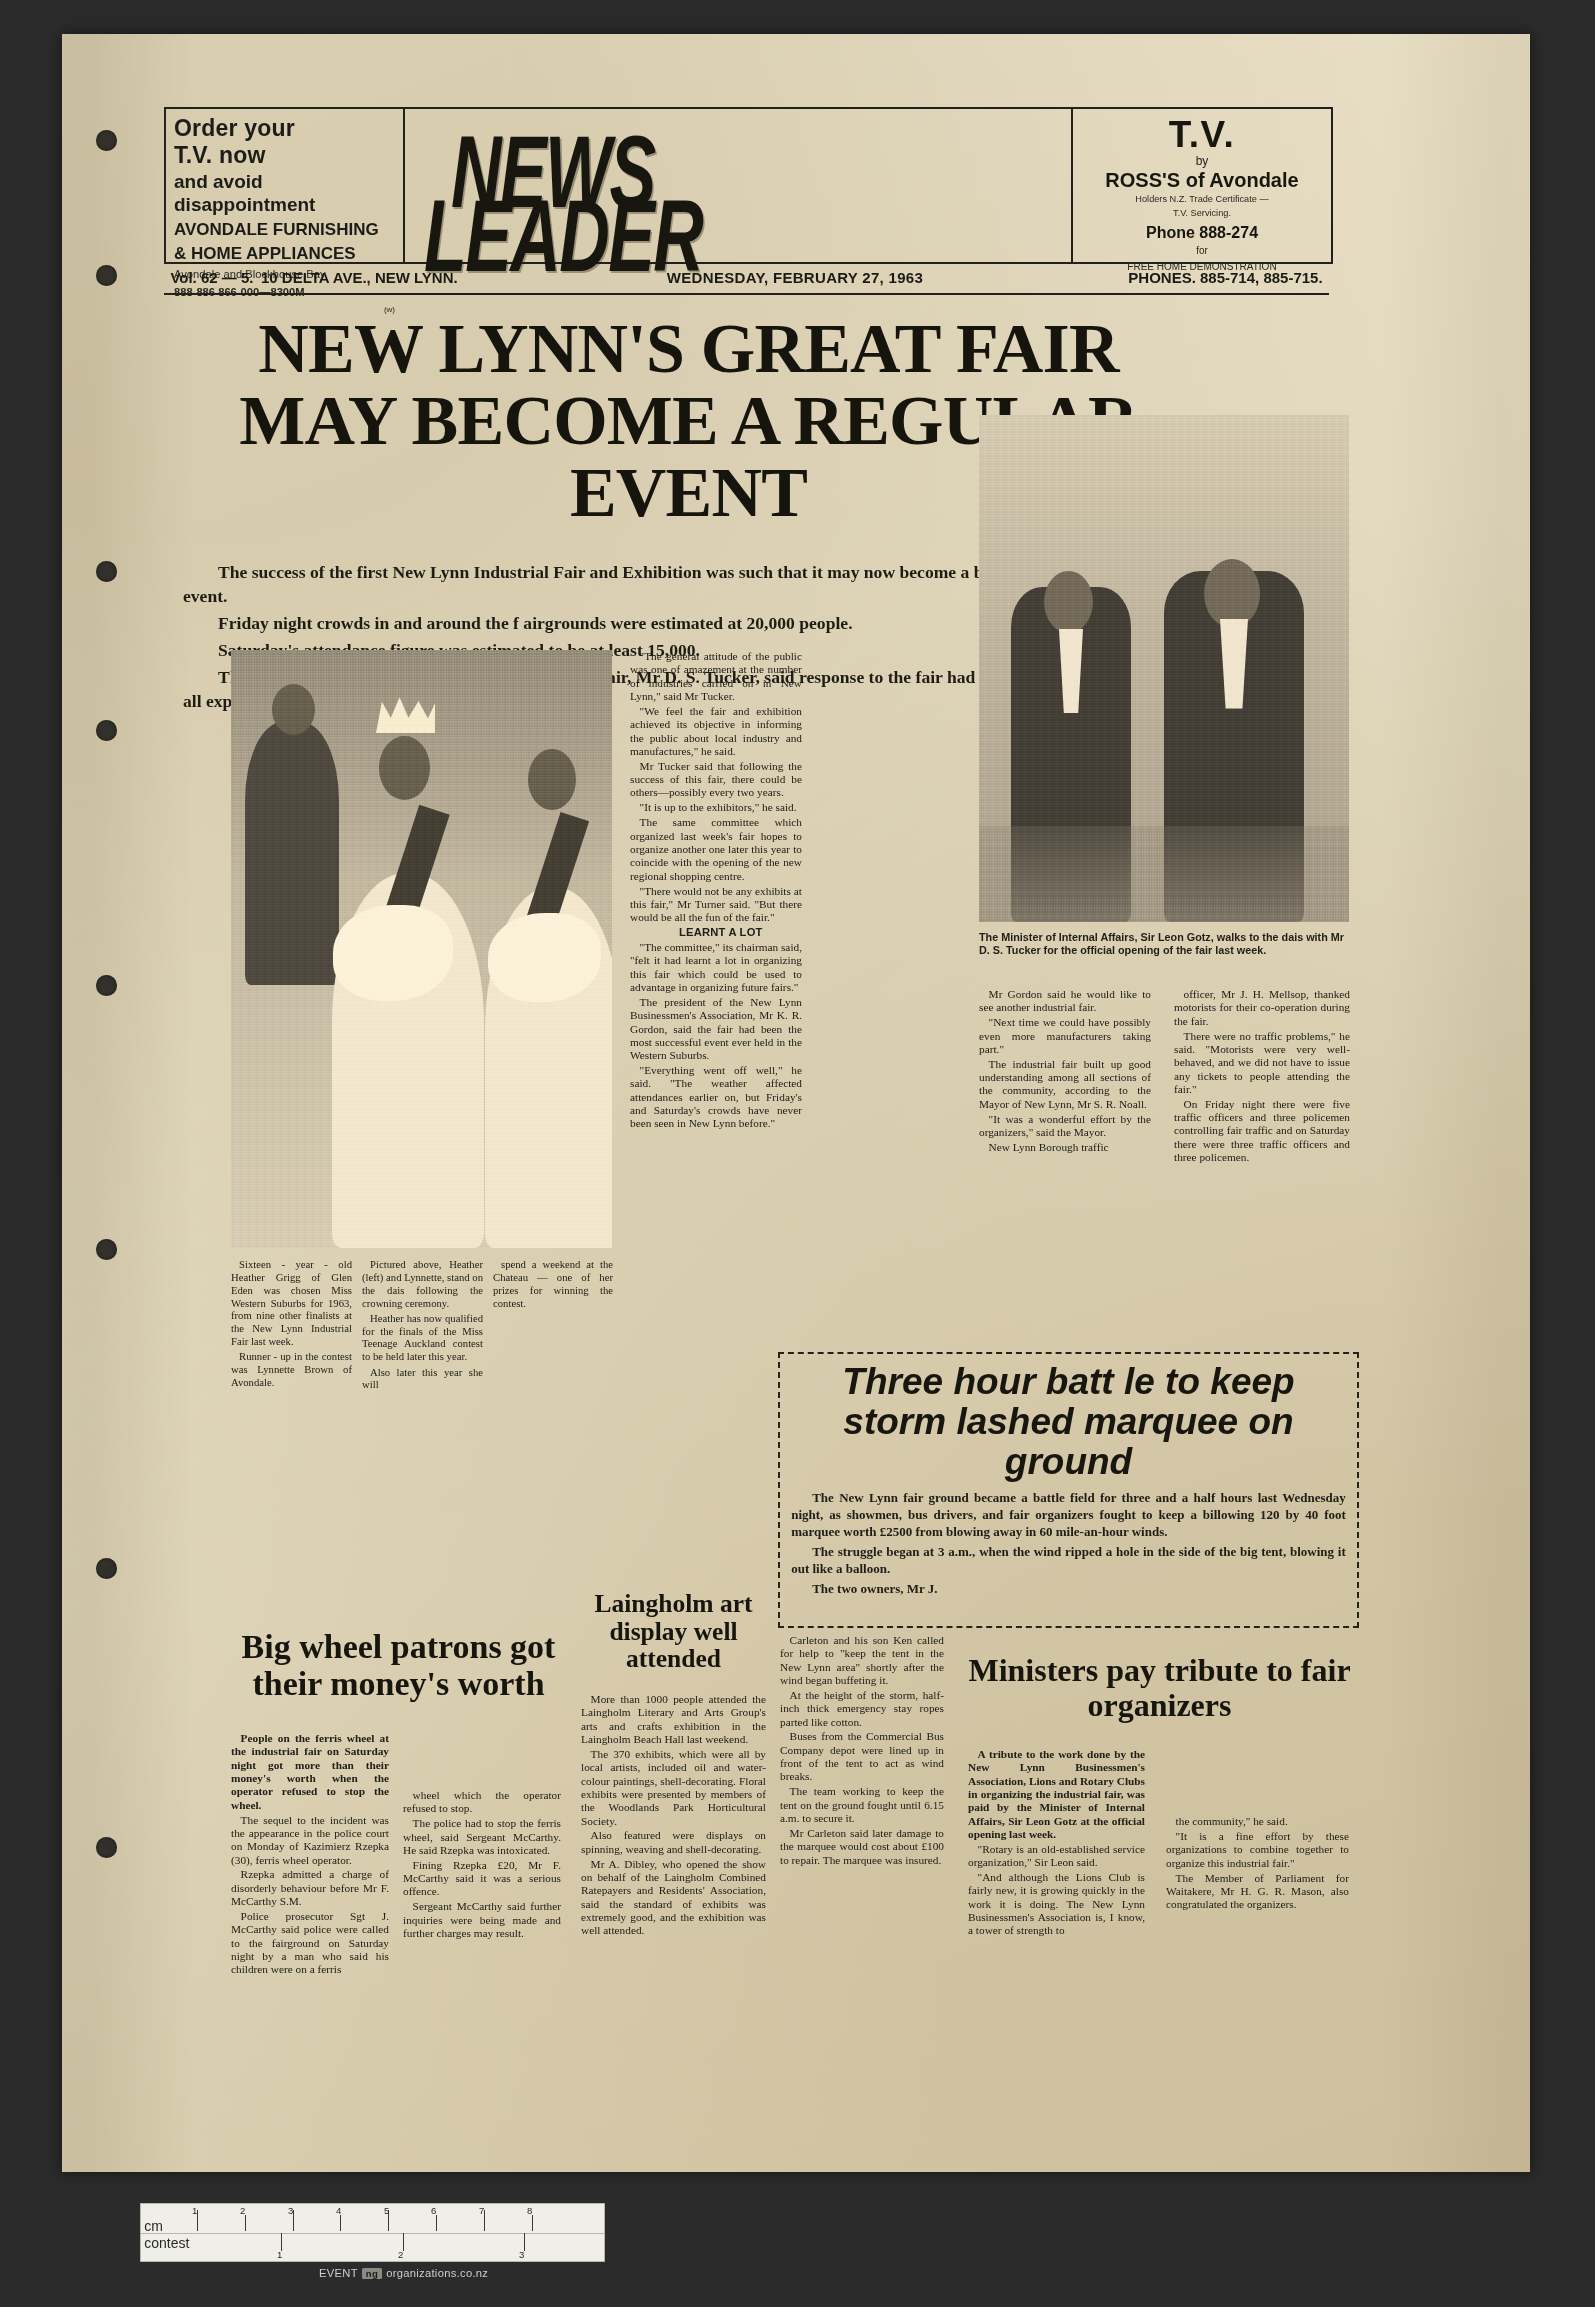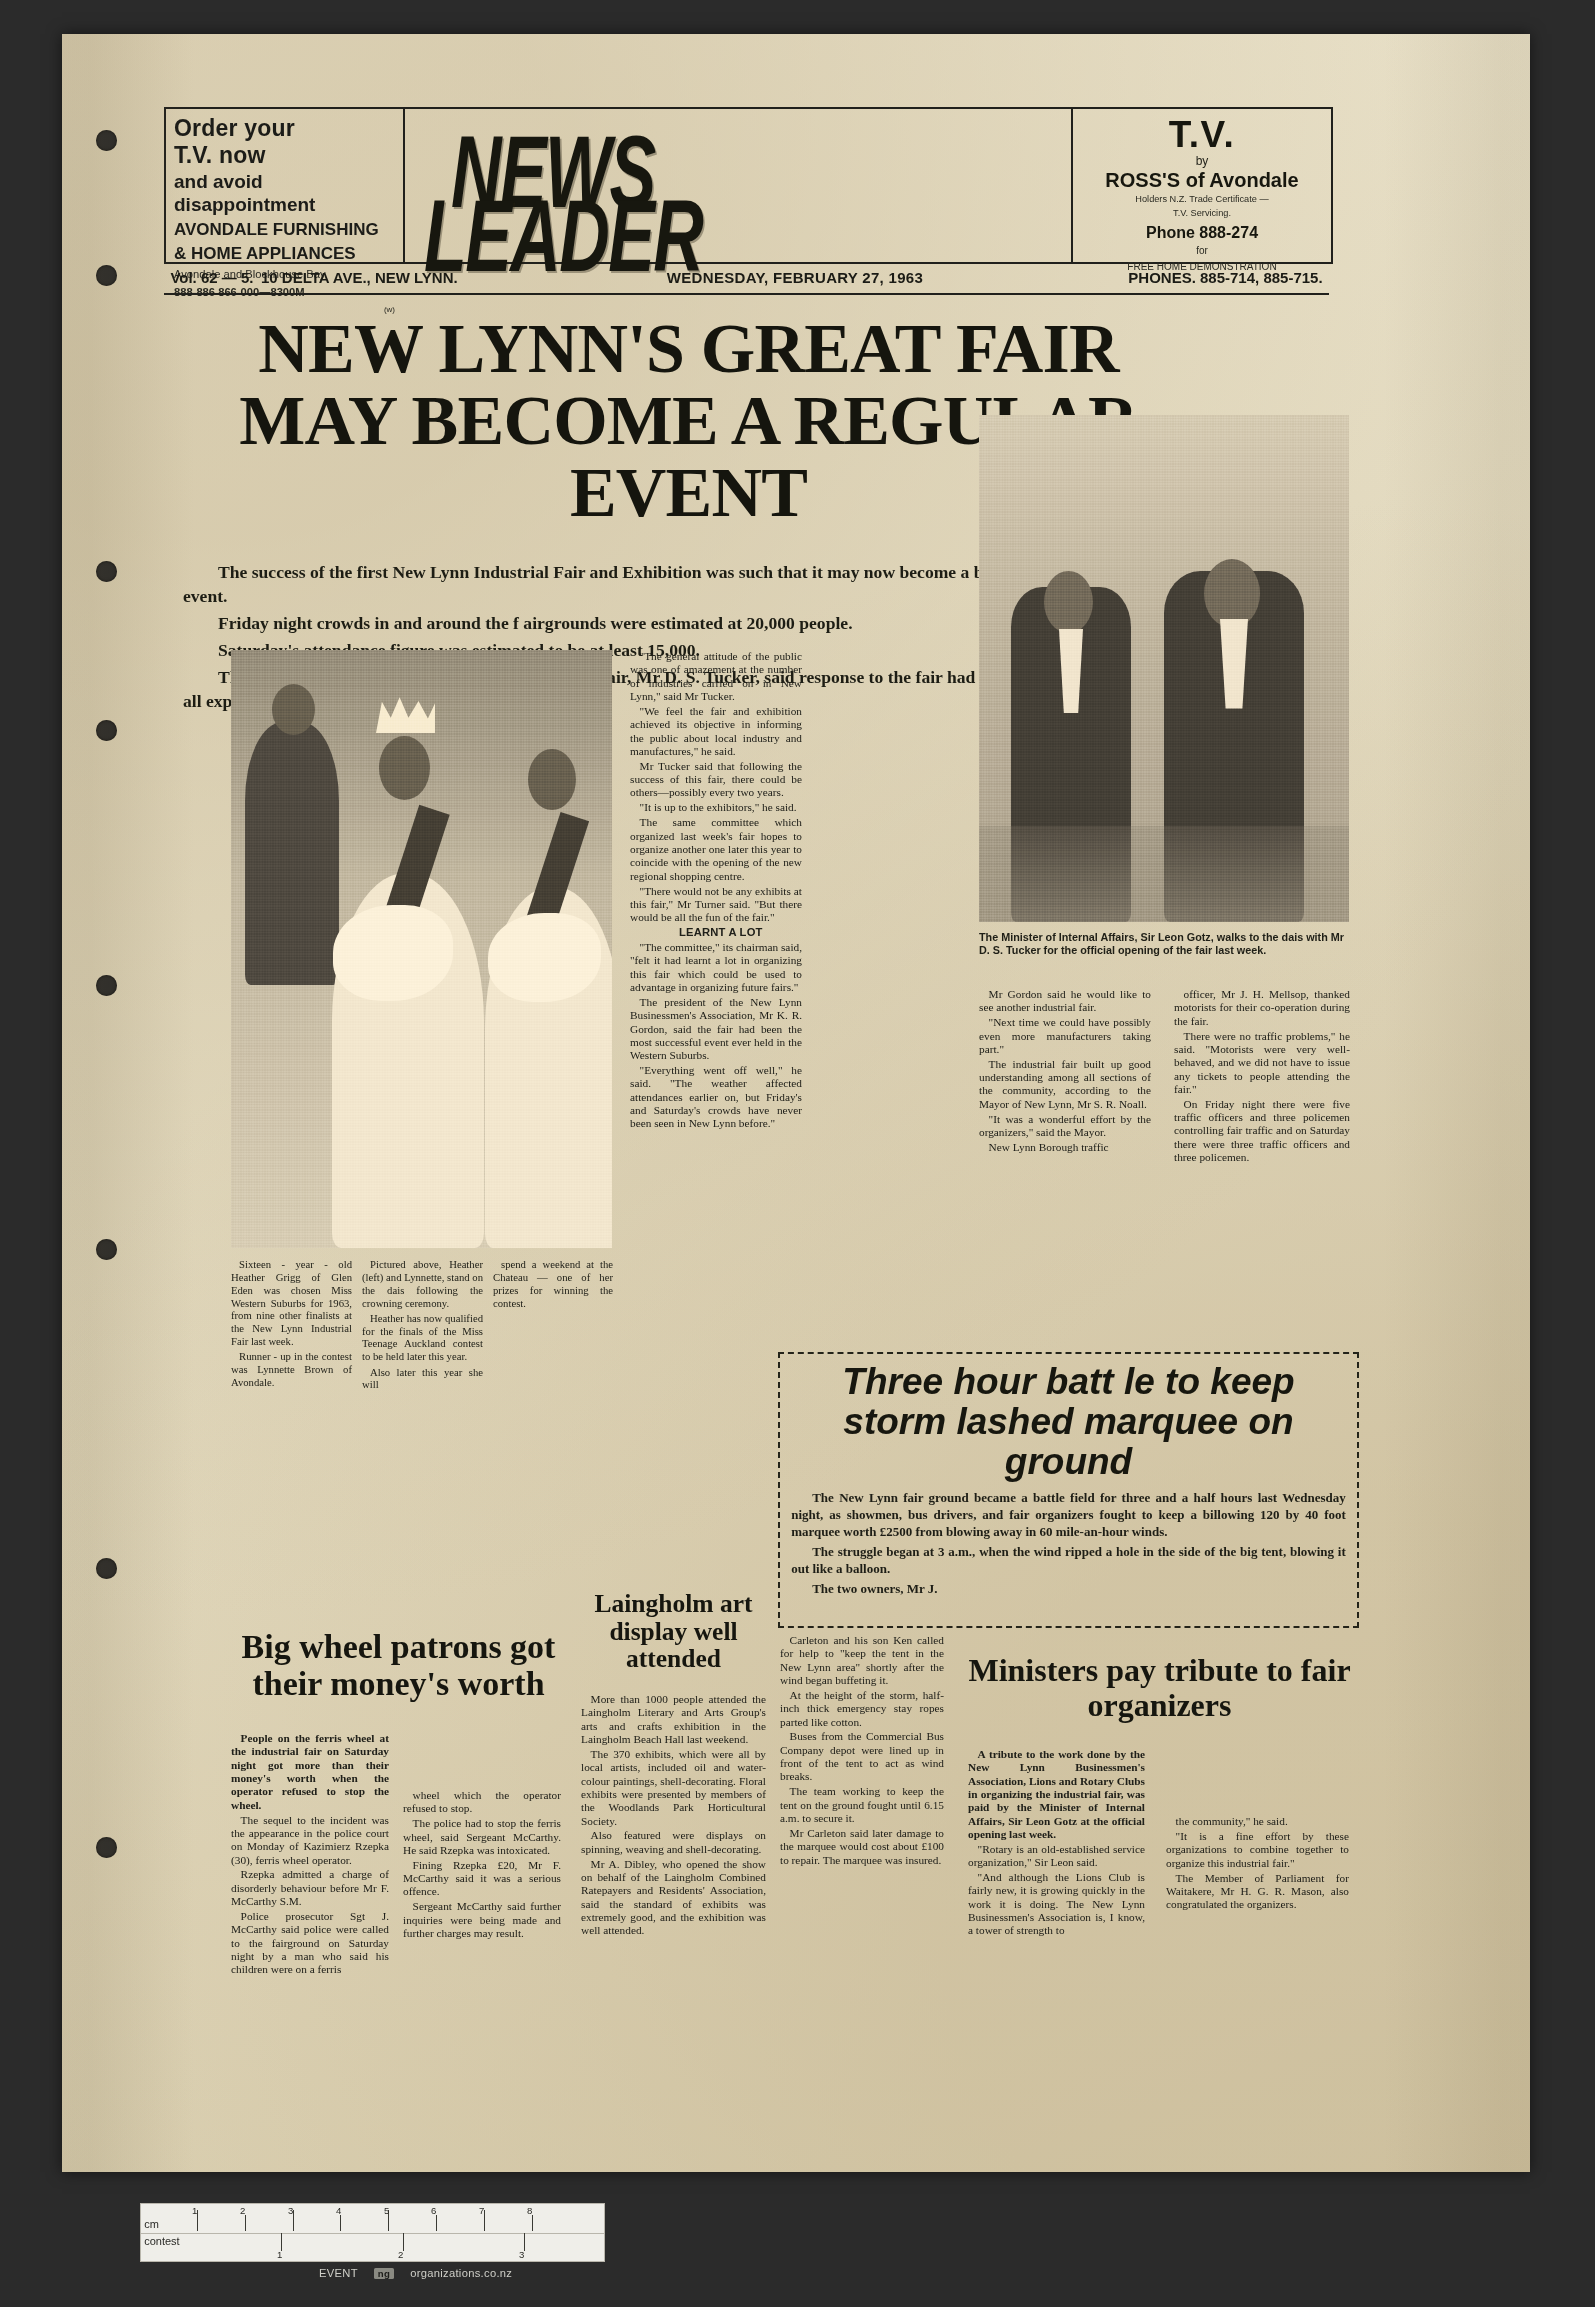--- a/index.html
+++ b/index.html
@@ -131,28 +131,28 @@
   }
   #box-storm .bt{margin-top:8px;font-size:13px;line-height:1.3;font-weight:bold;color:#1e1e16;text-align:justify;}
   #box-storm .bt p{margin:0 0 3.2px 0;text-indent:21px;}
   
   #ruler{
     position:absolute;left:140px;top:2203px;width:463px;height:57px;background:#efeee9;
     border:0.8px solid #b9b6ac;
   }
   #ruler .rtop,#ruler .rbot{position:absolute;left:0;right:0;height:29px;}
   #ruler .rtop{top:0;border-bottom:0.8px solid #b9b6ac;}
-  #ruler .lbl{position:absolute;left:3.2px;font-family:"Liberation Sans",sans-serif;font-size:11px;color:#2a2a26;}
+  #ruler .lbl{position:absolute;left:3.2px;font-family:"Liberation Sans",sans-serif;font-size:14px;color:#2a2a26;}
   #ruler .tick{position:absolute;width:0.8px;background:#3a3a34;}
   #ruler .num{position:absolute;font-family:"Liberation Sans",sans-serif;font-size:9.6px;color:#2a2a26;}
   #credit{
     position:absolute;left:319px;top:2267px;
     font-family:"Liberation Sans",sans-serif;font-size:11.2px;color:#cfcfc8;letter-spacing:0.3px;
   }
-  #credit .logo{display:inline-block;background:#8a8a82;color:#1d1d1a;padding:0 4px;margin:0 16px;font-weight:bold;font-size:9.6px;border-radius:1.6px;text-align:right;}
+  #credit .logo{display:inline-block;background:#8a8a82;color:#1d1d1a;padding:0 4px;margin:0 4px;font-weight:bold;font-size:9.6px;border-radius:1.6px;text-align:right;}
 </style>
 </head>
 <body>
 
 <div id="sheet">
 
   <div class="hole" style="top:96px"></div>
   <div class="hole" style="top:231px"></div>
   <div class="hole" style="top:527px"></div>
   <div class="hole" style="top:686px"></div>

